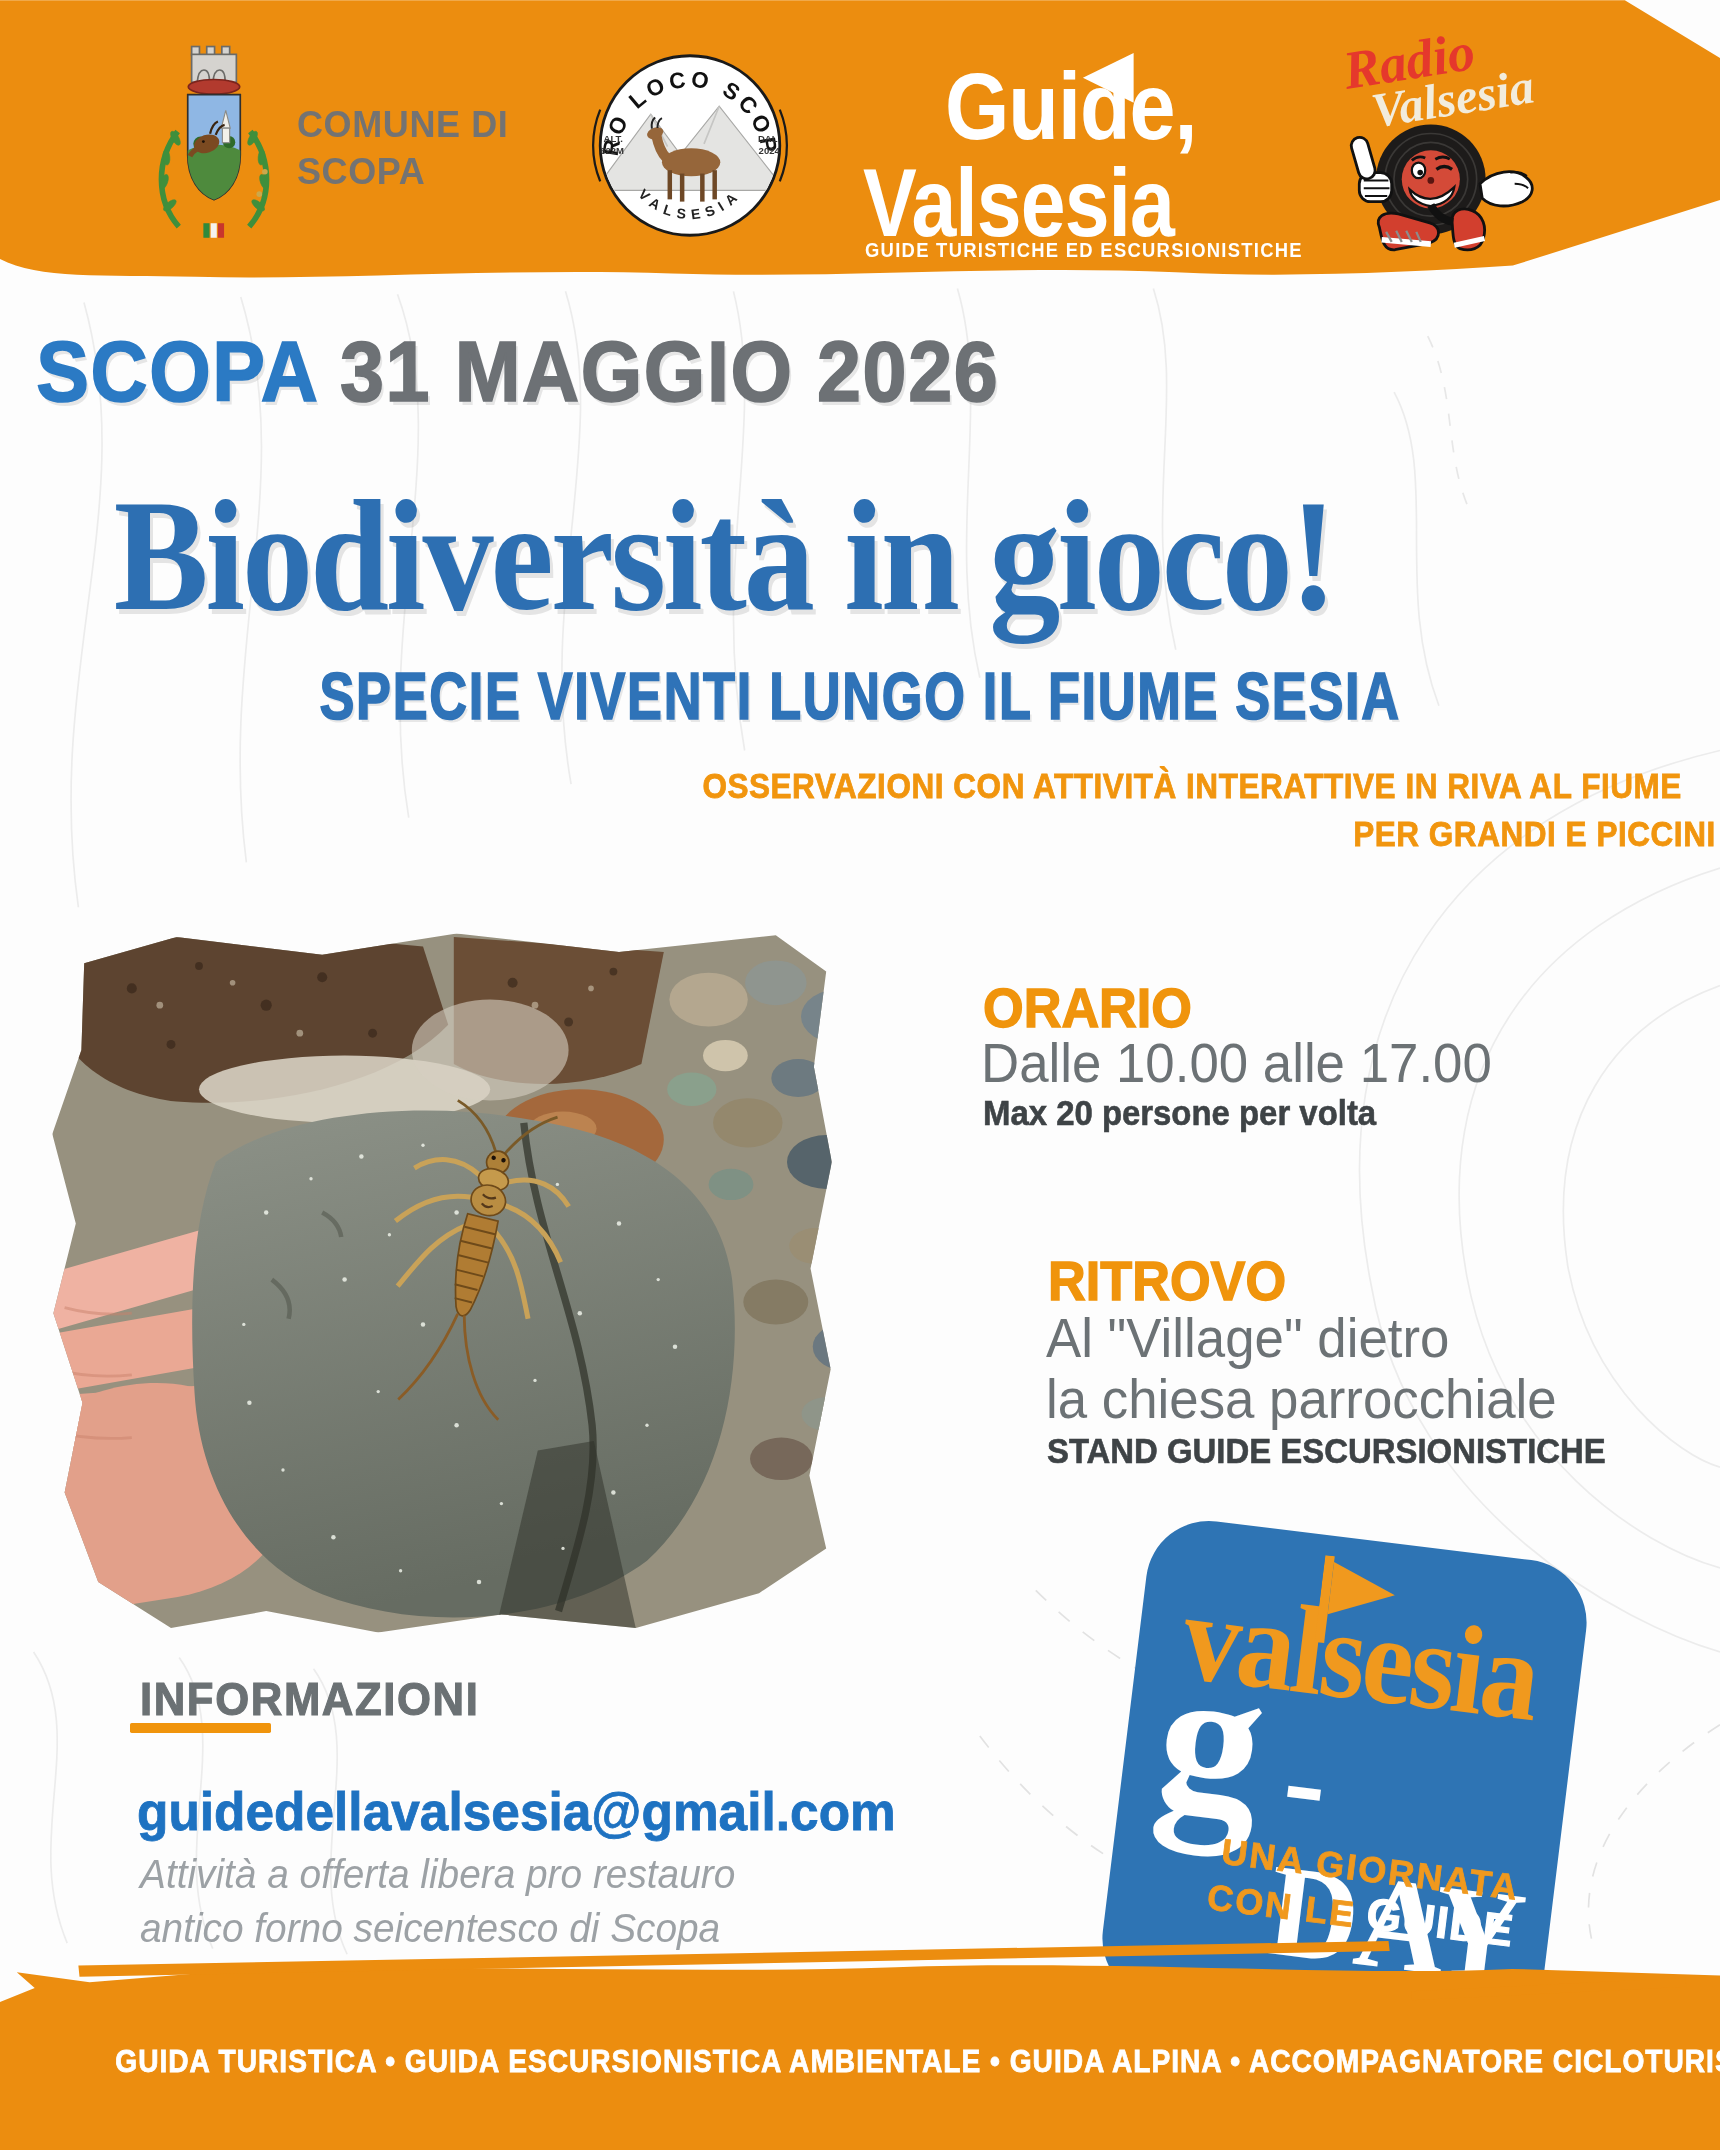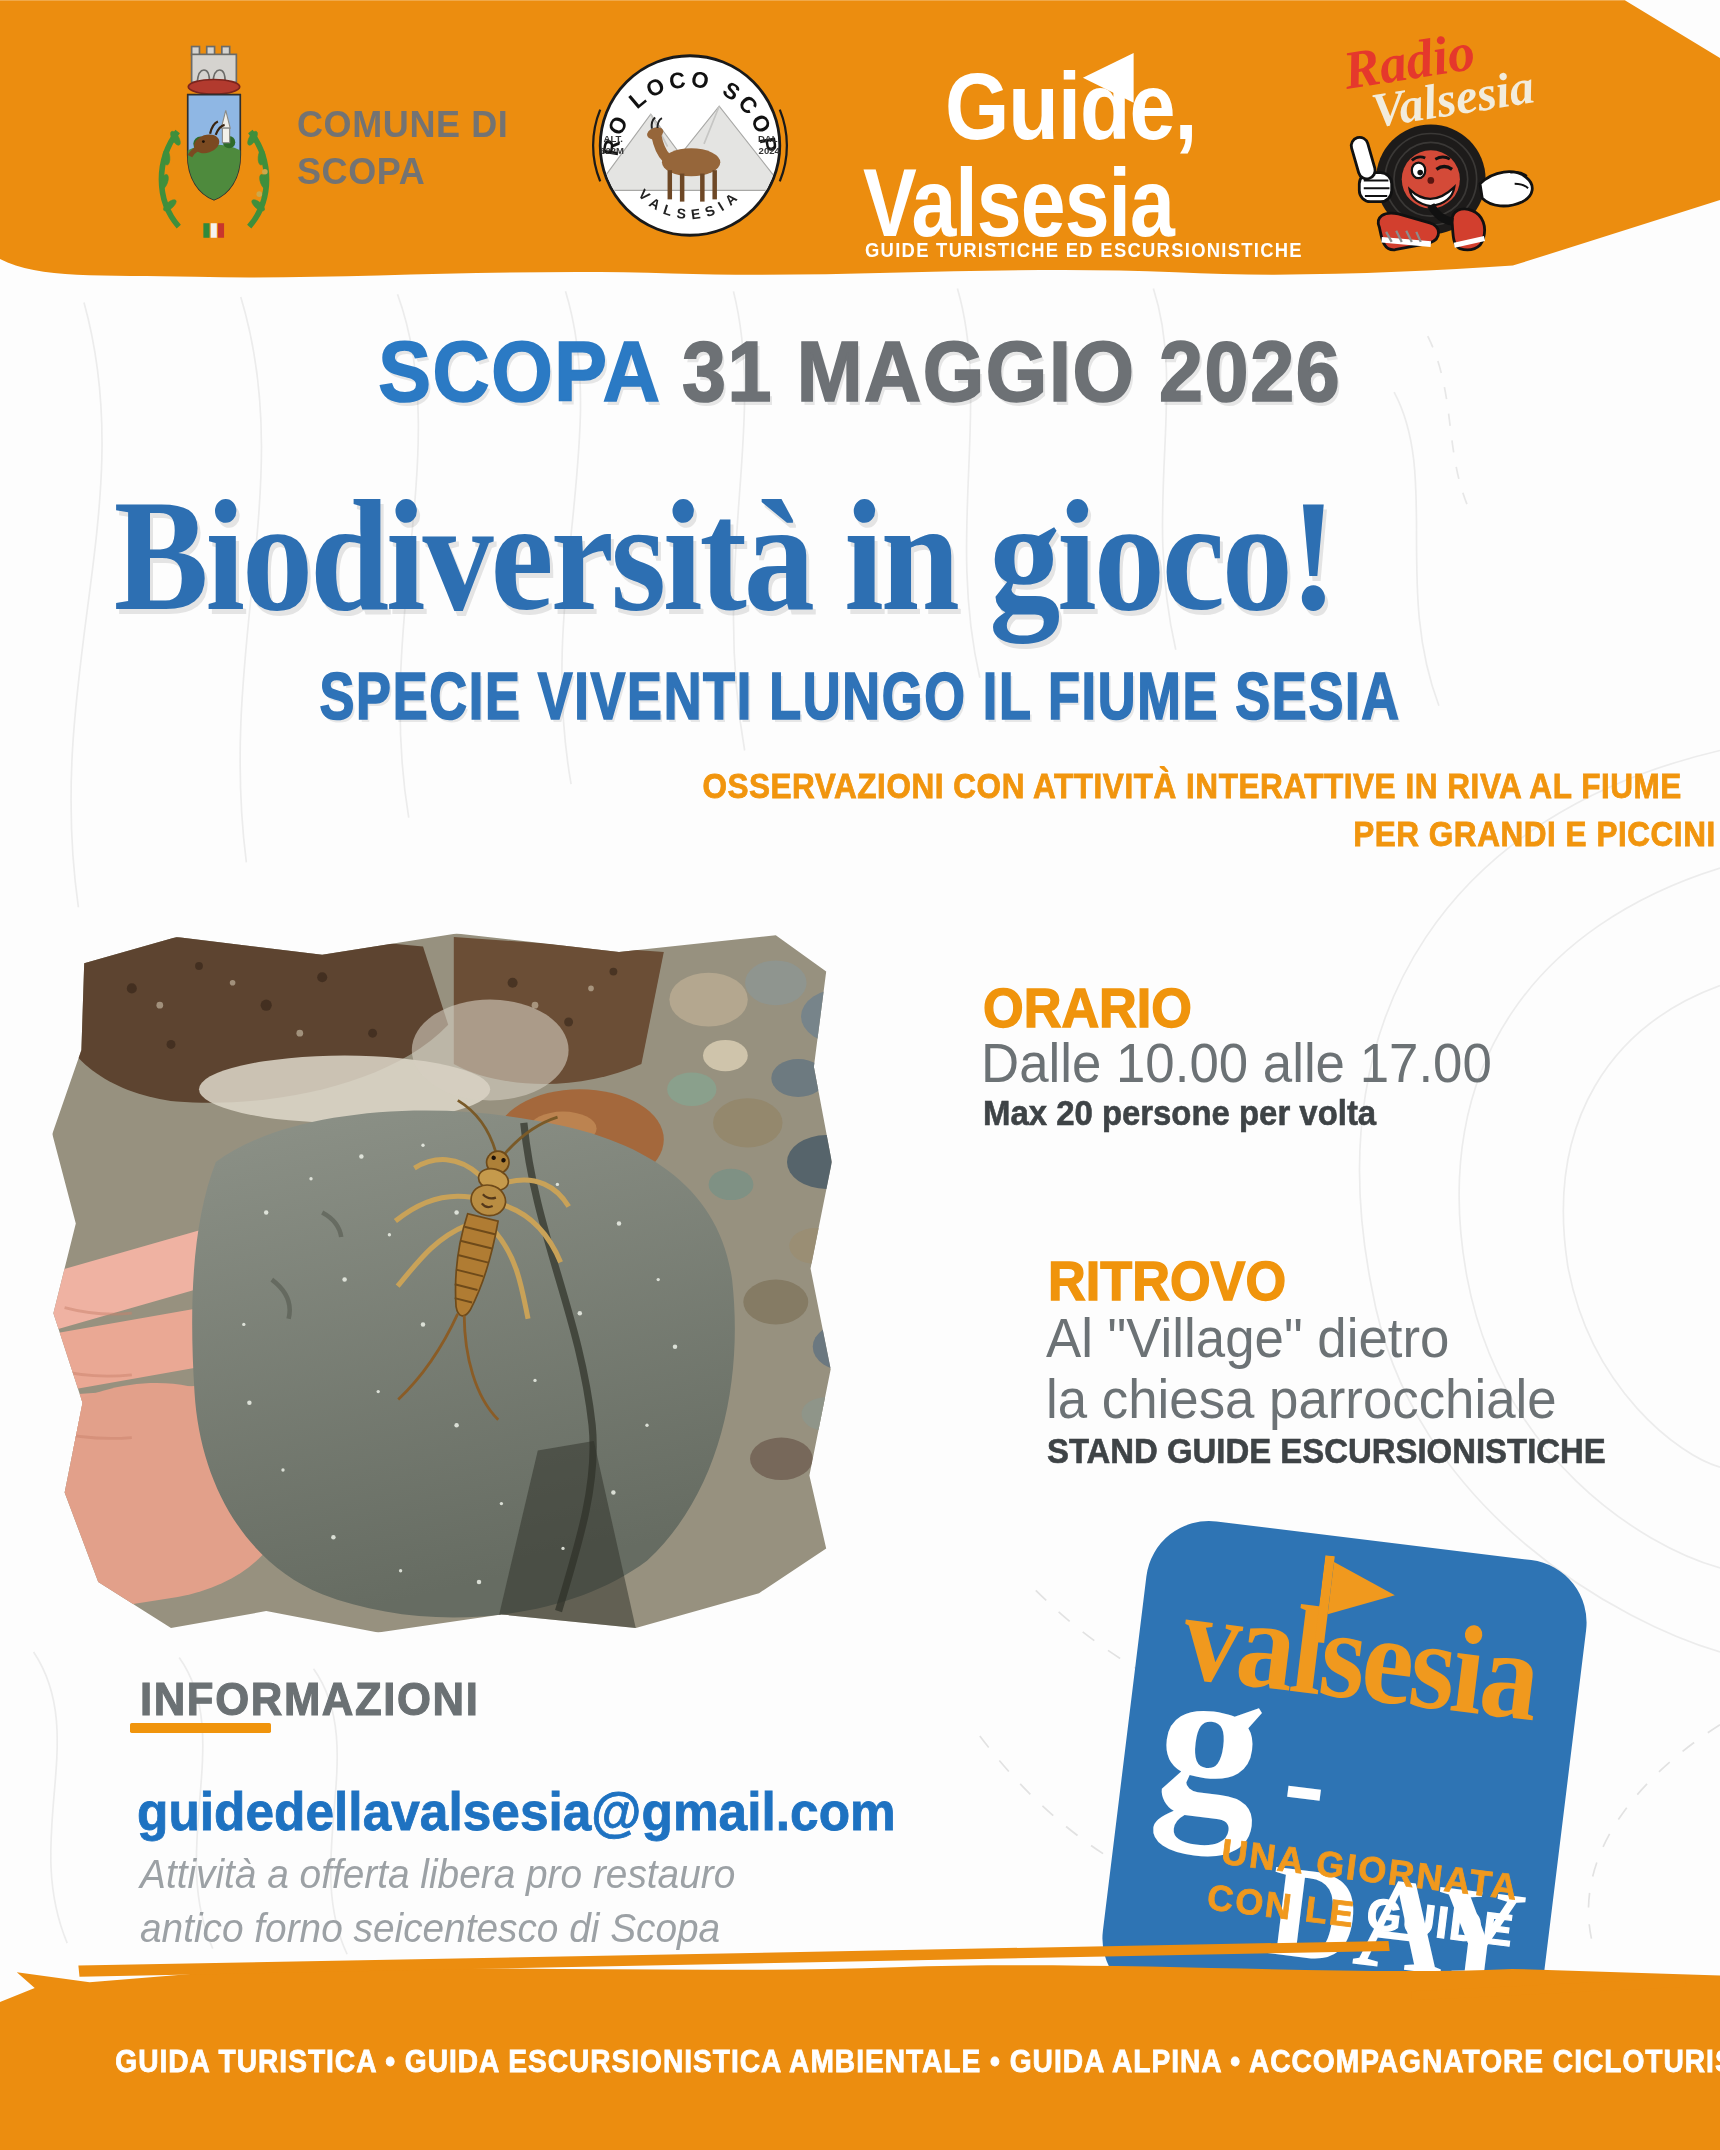--- a/index.html
+++ b/index.html
@@ -17,21 +17,21 @@
   .gv-l2{position:absolute;left:1.1px;top:102px;font-size:96px;font-weight:700;line-height:1;
      transform:scaleX(.84);transform-origin:0 0;letter-spacing:-1.1px;}
   .gv-tag{position:absolute;left:3.4px;top:186px;font-size:20px;font-weight:700;letter-spacing:1.4px;
      transform:scaleX(.92);transform-origin:0 0;white-space:nowrap;}
   .rv{left:1299px;top:27px;width:347px;height:246px;}
   .rv-w1{position:absolute;left:44px;top:3.4px;font-family:"Liberation Serif",serif;font-style:italic;
      font-weight:700;font-size:54px;color:#e5382c;transform:rotate(-9deg);}
   .rv-w2{position:absolute;left:72px;top:43px;font-family:"Liberation Serif",serif;font-style:italic;
      font-weight:700;font-size:49px;color:#f2ecdc;transform:rotate(-9deg);}
   
-  .dateline{left:0;top:329px;width:1720px;text-align:center;font-weight:700;font-size:85px;line-height:1;
+  .dateline{left:0;top:329px;width:1720px;font-weight:700;font-size:85px;line-height:1;
      letter-spacing:1.7px;-webkit-text-stroke:1.7px currentColor;color:#6d7175;
      text-shadow:2.8px 3.9px 0 rgba(90,90,90,.14);white-space:nowrap;}
   .dateline .place{color:#2b7ac4;-webkit-text-stroke:1.7px #2b7ac4;}
   .title{left:0;top:477px;width:1448px;text-align:center;font-family:"Liberation Serif",serif;
      font-weight:700;font-size:158px;line-height:1;color:#2d6fb2;white-space:nowrap;
      text-shadow:3.4px 4.5px 0 rgba(100,100,100,.16);}
   .title .cx{transform:scaleX(.9);letter-spacing:-3.4px;}
   .subtitle{left:0;top:662px;width:1720px;text-align:center;font-weight:700;font-size:67px;line-height:1;
      color:#2f73b8;-webkit-text-stroke:1.7px #2f73b8;white-space:nowrap;
      text-shadow:2.8px 3.4px 0 rgba(100,100,100,.14);}

